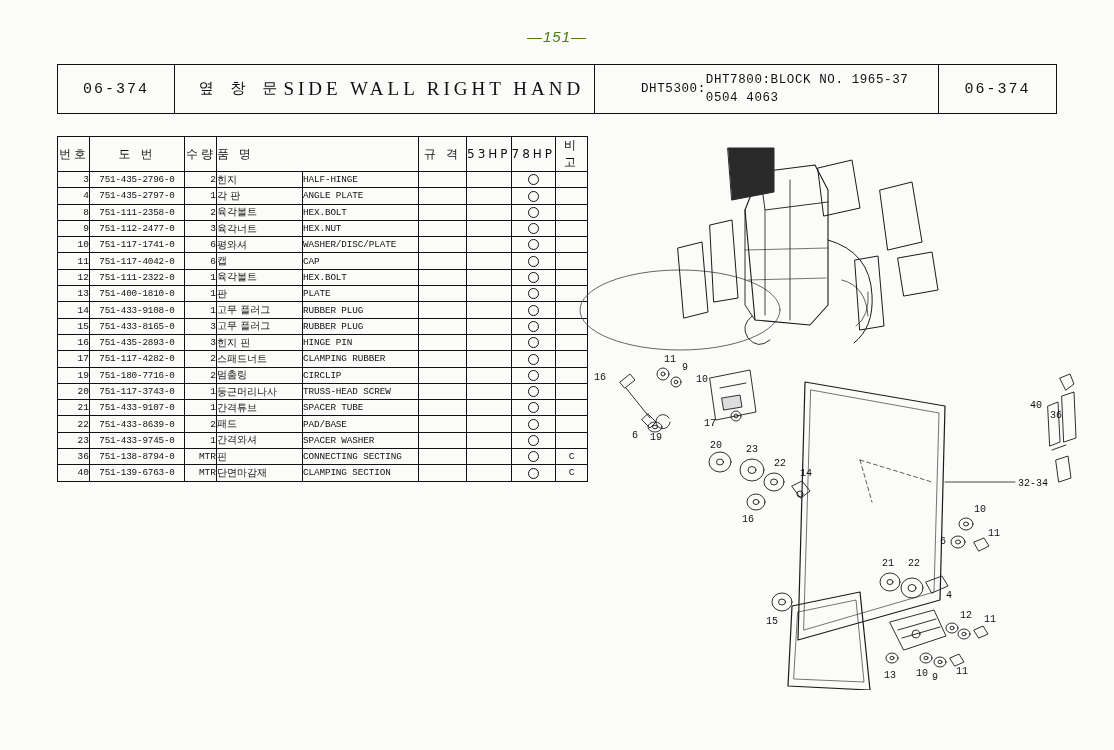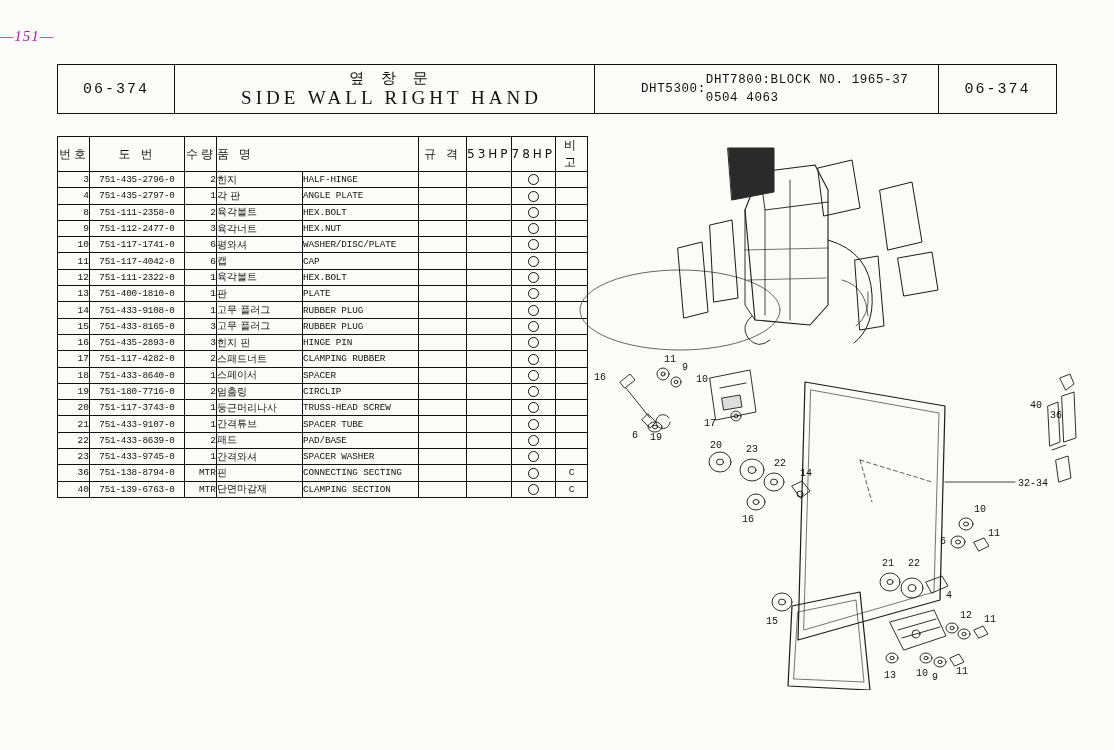--- a/index.html
+++ b/index.html
@@ -20,25 +20,26 @@
     left: 0; top: 0;
     width: 1114px; height: 750px;
     background: #fbfbf9;
   }
   
   .page-number {
     position: absolute;
     top: 28px;
     left: 0;
     width: 1114px;
-    font-family: Liberation Serif, serif;
+    text-align: center;
+    font-family: Liberation Sans, sans-serif;
     font-style: italic;
     font-size: 15px;
     letter-spacing: 1px;
-    color: #a21caf;
+    color: #4d7c0f;
   }
   
   .title-bar {
     position: absolute;
     left: 57px;
     top: 64px;
     width: 1000px;
     height: 50px;
     border: 1.6px solid #111;
     box-sizing: border-box;
@@ -54,21 +55,21 @@
     width: 117px;
     justify-content: center;
     border-right: 1.6px solid #111;
     font-family: "Liberation Mono", monospace;
     font-size: 15px;
     letter-spacing: 2px;
   }
   .tb-names {
     width: 420px;
     border-right: 1.6px solid #111;
-    flex-direction: column;
+    flex-direction: row;
     justify-content: center;
     padding-left: 14px;
     text-align: center;
   }
   .tb-kor {
     font-size: 15px;
     font-family: "DejaVu Sans", sans-serif;
     letter-spacing: 6px;
     line-height: 1.1;
     margin-bottom: 1px;
@@ -308,31 +309,20 @@
           <td class="c-part">751-117-4282-0</td>
           <td class="c-qty">2</td>
           <td class="c-kor">스패드너트</td>
           <td class="c-eng">CLAMPING RUBBER</td>
           <td class="c-spec"></td>
           <td class="c-hp50"></td>
           <td class="c-hp78"><span class="mark-o"></span></td>
           <td class="c-remark"></td>
         </tr>
         <tr>
-          <td class="c-no">18</td>
-          <td class="c-part">751-433-8640-0</td>
-          <td class="c-qty">1</td>
-          <td class="c-kor">스페이서</td>
-          <td class="c-eng">SPACER</td>
-          <td class="c-spec"></td>
-          <td class="c-hp50"></td>
-          <td class="c-hp78"><span class="mark-o"></span></td>
-          <td class="c-remark"></td>
-        </tr>
-        <tr>
           <td class="c-no">19</td>
           <td class="c-part">751-180-7716-0</td>
           <td class="c-qty">2</td>
           <td class="c-kor">멈춤링</td>
           <td class="c-eng">CIRCLIP</td>
           <td class="c-spec"></td>
           <td class="c-hp50"></td>
           <td class="c-hp78"><span class="mark-o"></span></td>
           <td class="c-remark"></td>
         </tr>

